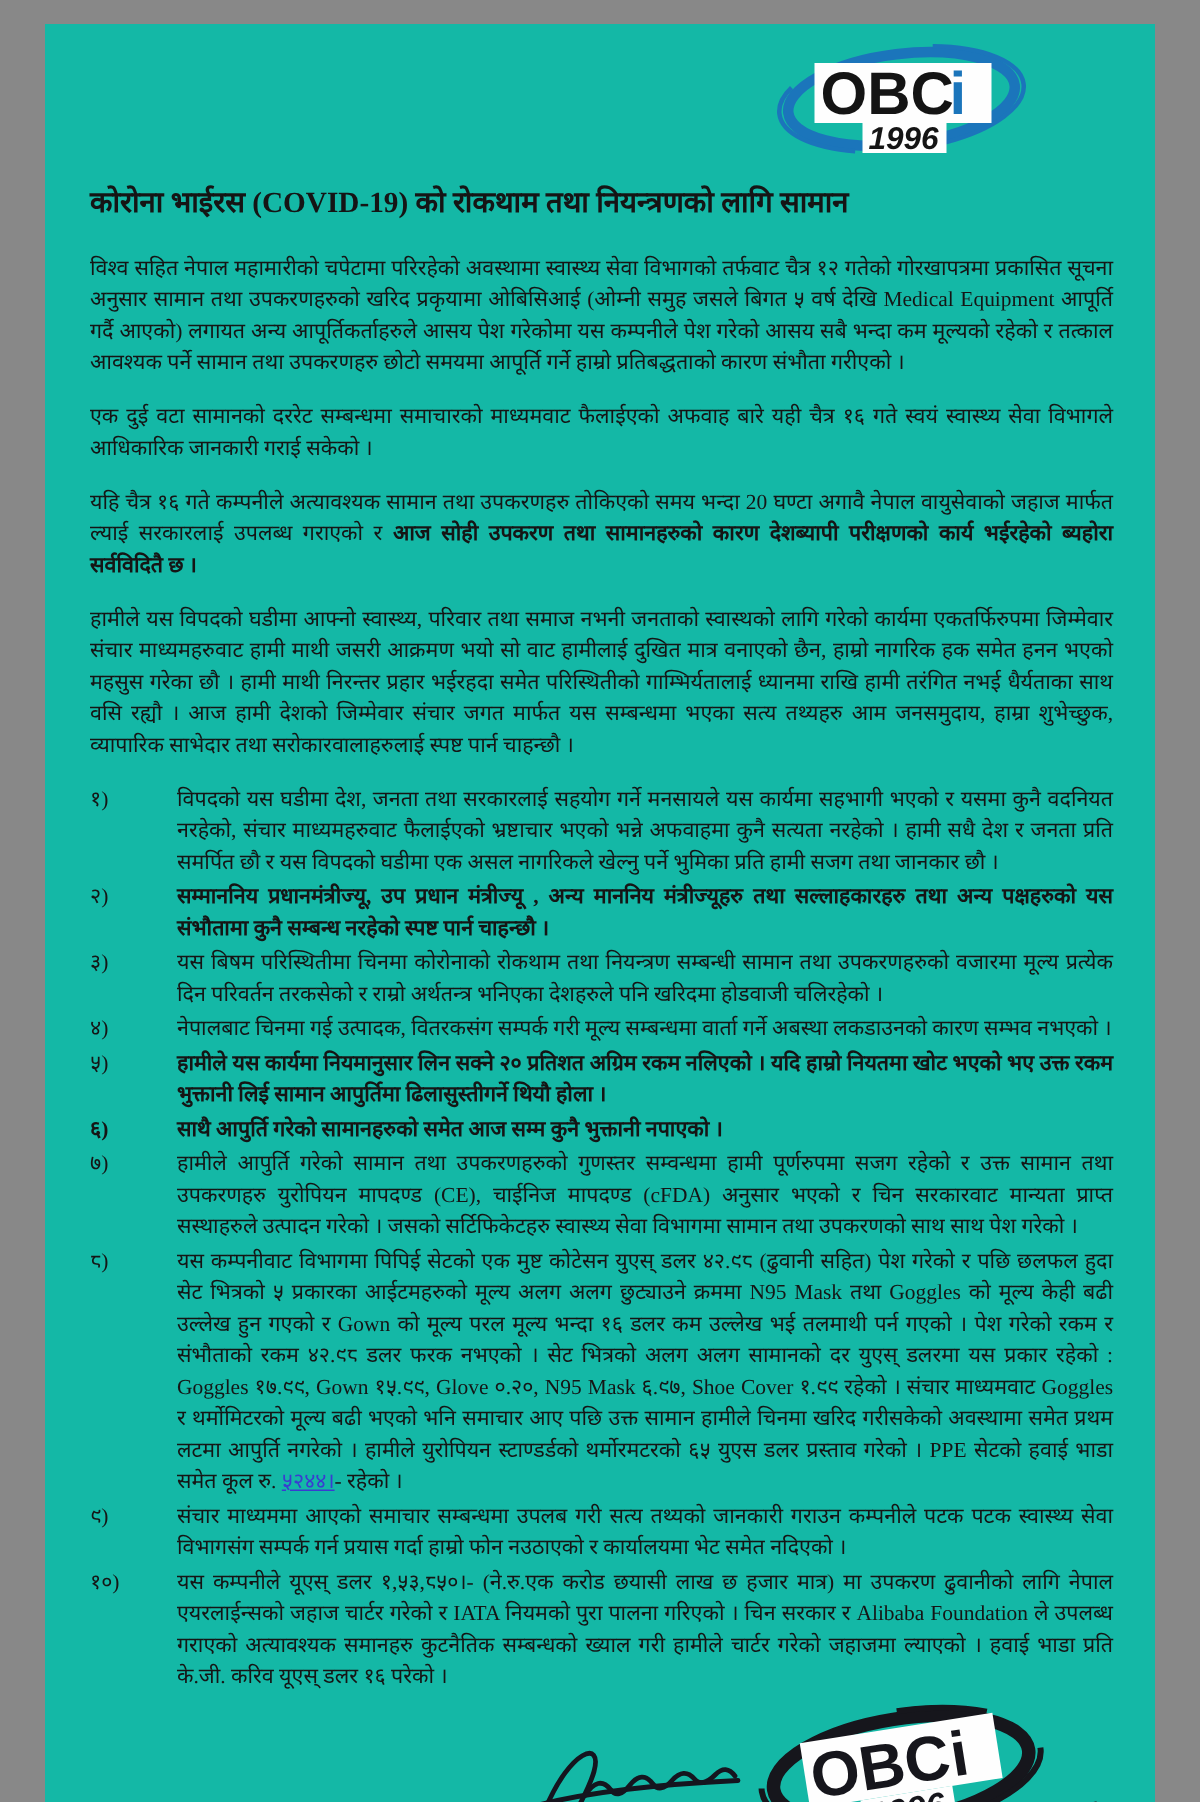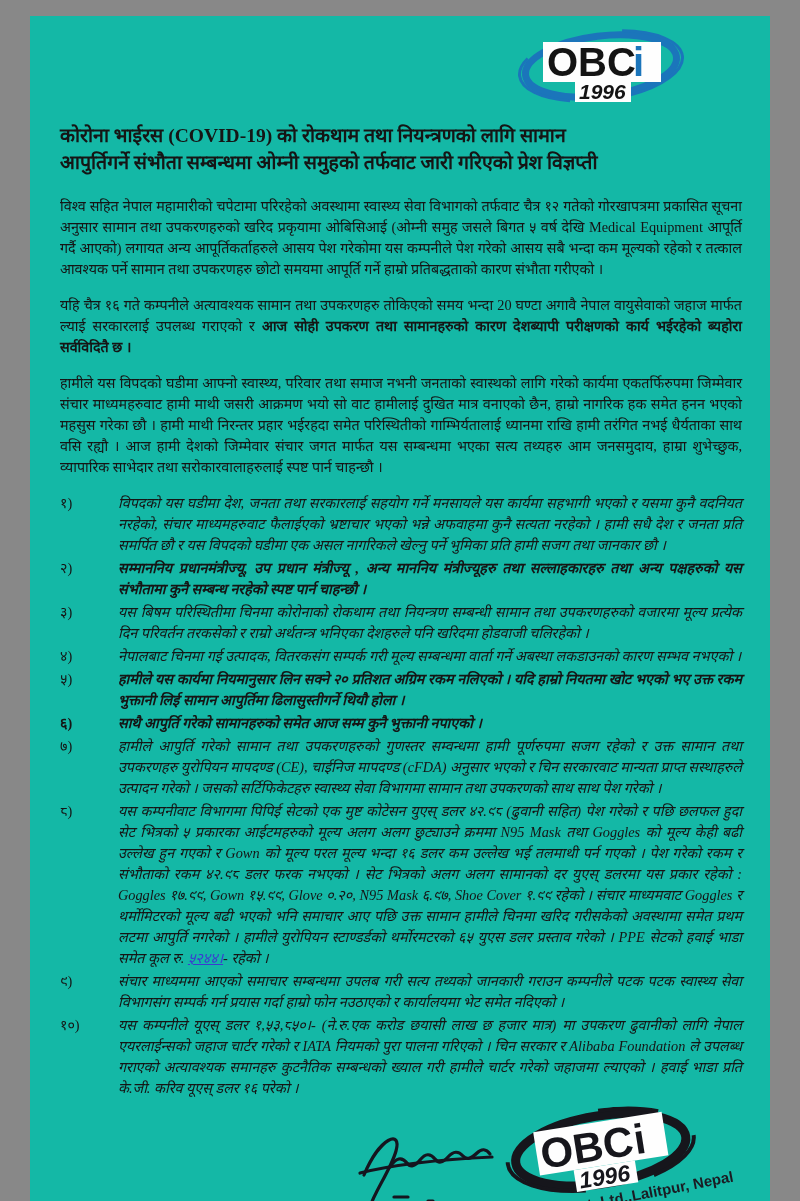--- a/index.html
+++ b/index.html
@@ -35,21 +35,21 @@
   .b { font-weight:bold; }
   
   .list { list-style:none; margin-top:2px; }
   .list li {
     display:flex;
     font-size:14.3px;
     line-height:21px;
     margin-bottom:2px;
   }
   .list .marker { width:58px; flex:0 0 58px; }
-  .list .txt { flex:1; text-align:justify;font-style:italic; }
+  .list .txt { flex:1; text-align:justify; }
   .amount-link {
     color:#3b3bd1;
     text-decoration:underline;
     cursor:pointer;
   }
   
   .footer { position:relative; height:150px; margin-top:6px; }
   .signature { position:absolute; left:290px; top:18px; width:160px; height:95px; }
   .stamp { position:absolute; left:430px; top:2px; width:250px; height:120px; transform:rotate(-4deg); }
 </style>
@@ -67,25 +67,25 @@
       <rect x="26" y="18" width="118" height="40" fill="#fefefe"></rect>
       <text x="30" y="52" font-family="Liberation Sans, sans-serif" font-weight="bold" font-size="40" fill="#141414">OBC</text>
       <text x="116" y="52" font-family="Liberation Sans, sans-serif" font-weight="bold" font-size="40" fill="#1b75bb">i</text>
       <rect x="58" y="58" width="56" height="20" fill="#fefefe"></rect>
       <text x="62" y="75" font-family="Liberation Sans, sans-serif" font-weight="bold" font-size="21" font-style="italic" fill="#141414">1996</text>
     </svg>
   </div>
 
   <h1 class="title">
     <span>कोरोना भाईरस (COVID-19) को रोकथाम तथा नियन्त्रणको लागि सामान</span><br>
-    <span>आपुर्तिगर्ने संभौता सम्बन्धमा ओम्नी समुहको तर्फवाट जारी गरिएको प्रेश विज्ञप्ती</span>
   </h1>
 
   <div class="body-text">
     <p>विश्व सहित नेपाल महामारीको चपेटामा परिरहेको अवस्थामा स्वास्थ्य सेवा विभागको तर्फवाट चैत्र १२ गतेको गोरखापत्रमा प्रकासित सूचना अनुसार सामान तथा उपकरणहरुको खरिद प्रकृयामा ओबिसिआई (ओम्नी समुह जसले बिगत ५ वर्ष देखि Medical Equipment आपूर्ति गर्दै आएको) लगायत अन्य आपूर्तिकर्ताहरुले आसय पेश गरेकोमा यस कम्पनीले पेश गरेको आसय सबै भन्दा कम मूल्यको रहेको र तत्काल आवश्यक पर्ने सामान तथा उपकरणहरु छोटो समयमा आपूर्ति गर्ने हाम्रो प्रतिबद्धताको कारण संभौता गरीएको ।</p>
+    <p>एक दुई वटा सामानको दररेट सम्बन्धमा समाचारको माध्यमवाट फैलाईएको अफवाह बारे यही चैत्र १६ गते स्वयं स्वास्थ्य सेवा विभागले आधिकारिक जानकारी गराई सकेको ।</p>
     <p><span>यहि चैत्र १६ गते कम्पनीले अत्यावश्यक सामान तथा उपकरणहरु तोकिएको समय भन्दा 20 घण्टा अगावै नेपाल वायुसेवाको जहाज मार्फत ल्याई सरकारलाई उपलब्ध गराएको र</span>
       <span class="b">आज सोही उपकरण तथा सामानहरुको कारण देशब्यापी परीक्षणको कार्य भईरहेको ब्यहोरा सर्वविदितै छ ।</span></p>
     <p>हामीले यस विपदको घडीमा आफ्नो स्वास्थ्य, परिवार तथा समाज नभनी जनताको स्वास्थको लागि गरेको कार्यमा एकतर्फिरुपमा जिम्मेवार संचार माध्यमहरुवाट हामी माथी जसरी आक्रमण भयो सो वाट हामीलाई दुखित मात्र वनाएको छैन, हाम्रो नागरिक हक समेत हनन भएको महसुस गरेका छौ । हामी माथी निरन्तर प्रहार भईरहदा समेत परिस्थितीको गाम्भिर्यतालाई ध्यानमा राखि हामी तरंगित नभई धैर्यताका साथ  वसि रह्यौ । आज हामी देशको जिम्मेवार संचार जगत मार्फत यस सम्बन्धमा भएका सत्य तथ्यहरु आम जनसमुदाय, हाम्रा शुभेच्छुक, व्यापारिक साभेदार तथा सरोकारवालाहरुलाई स्पष्ट पार्न चाहन्छौ ।</p>
   </div>
 
   <ol class="list">
     <li>
       <span class="marker">१)</span>
       <span class="txt">विपदको यस घडीमा देश, जनता तथा सरकारलाई सहयोग गर्ने मनसायले यस कार्यमा सहभागी भएको र यसमा कुनै वदनियत नरहेको, संचार माध्यमहरुवाट फैलाईएको भ्रष्टाचार भएको भन्ने अफवाहमा कुनै सत्यता नरहेको । हामी सधै देश र जनता प्रति समर्पित छौ र यस विपदको घडीमा एक असल नागरिकले खेल्नु पर्ने भुमिका प्रति हामी सजग तथा जानकार छौ ।</span>
     </li>

